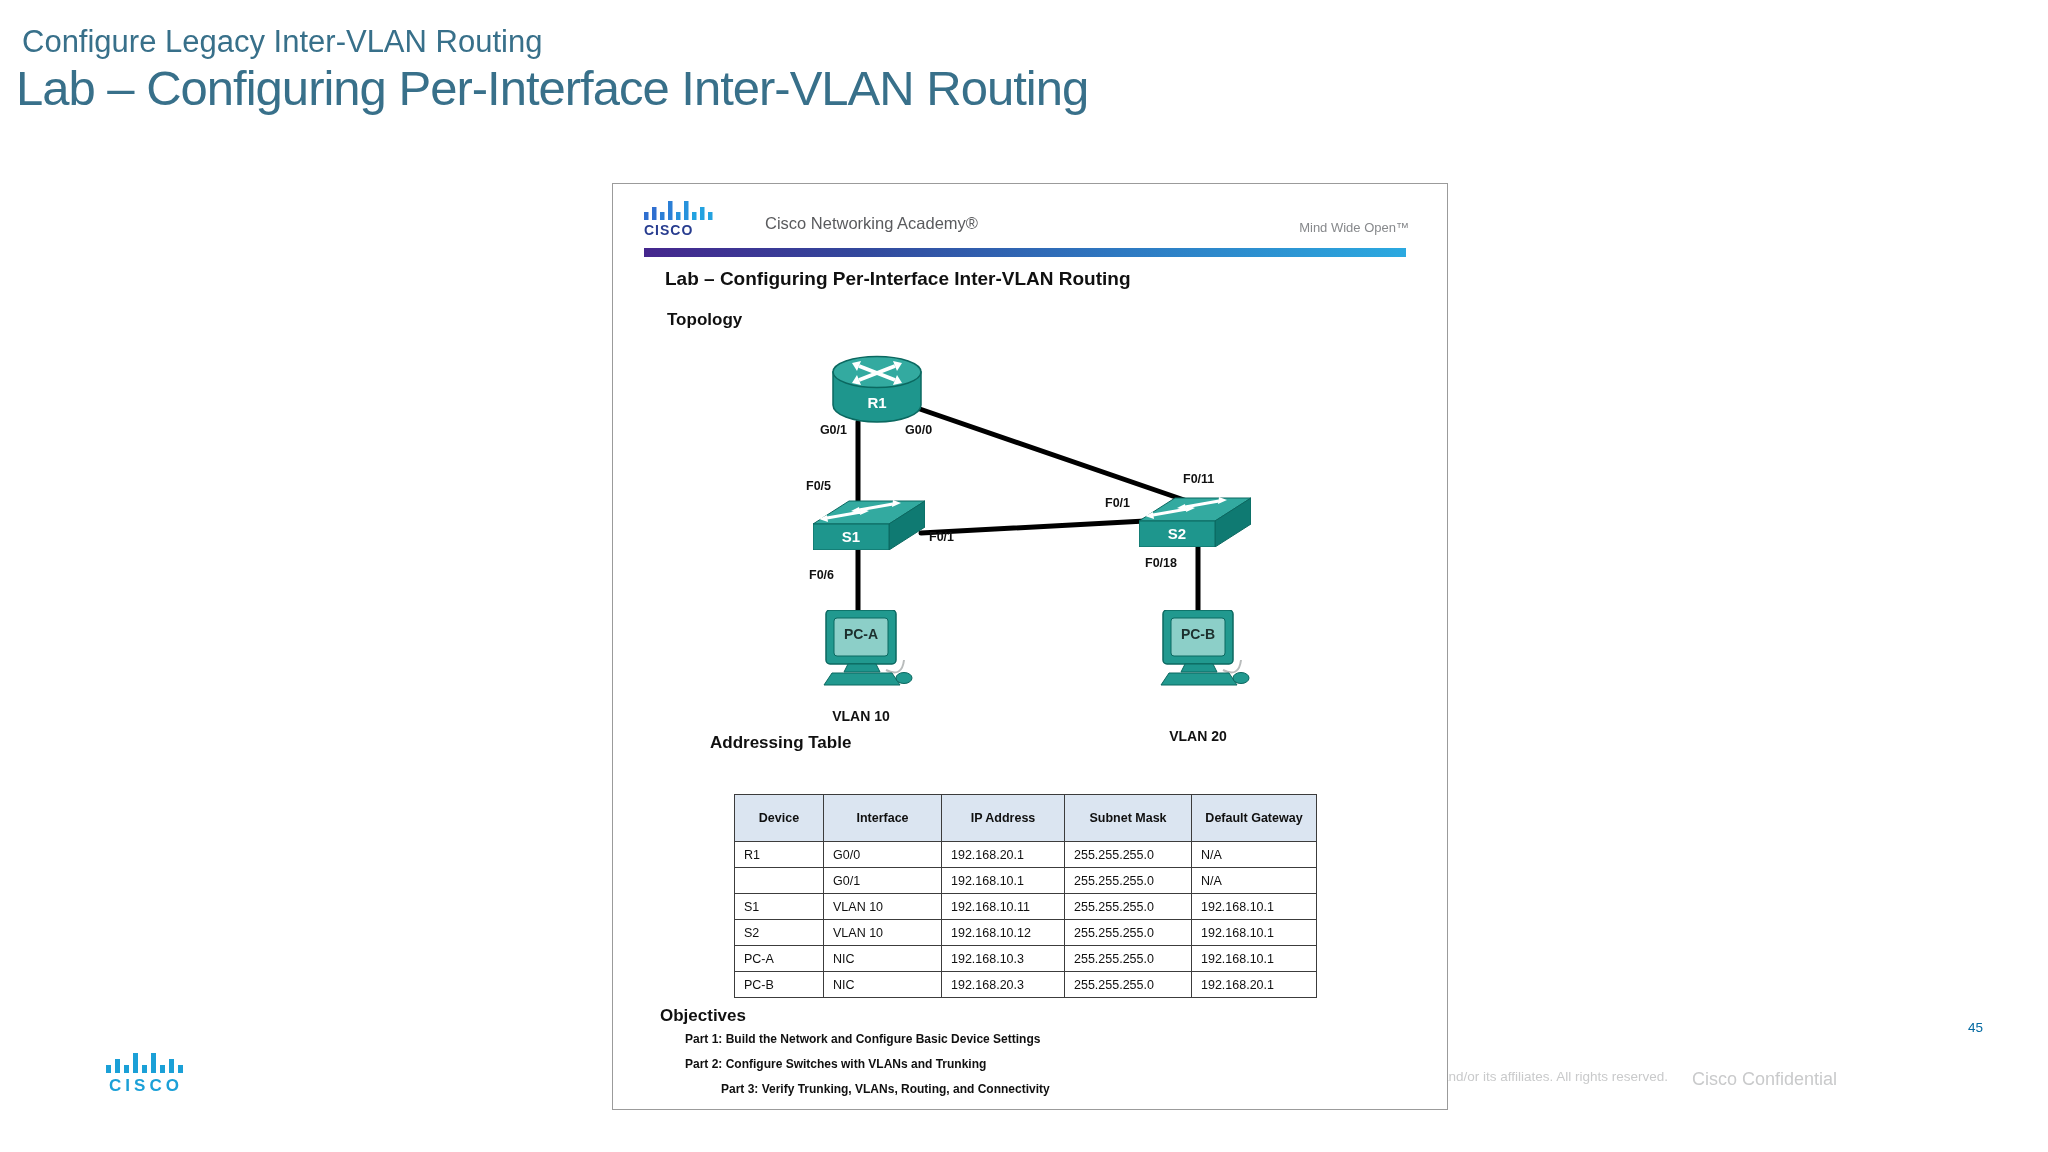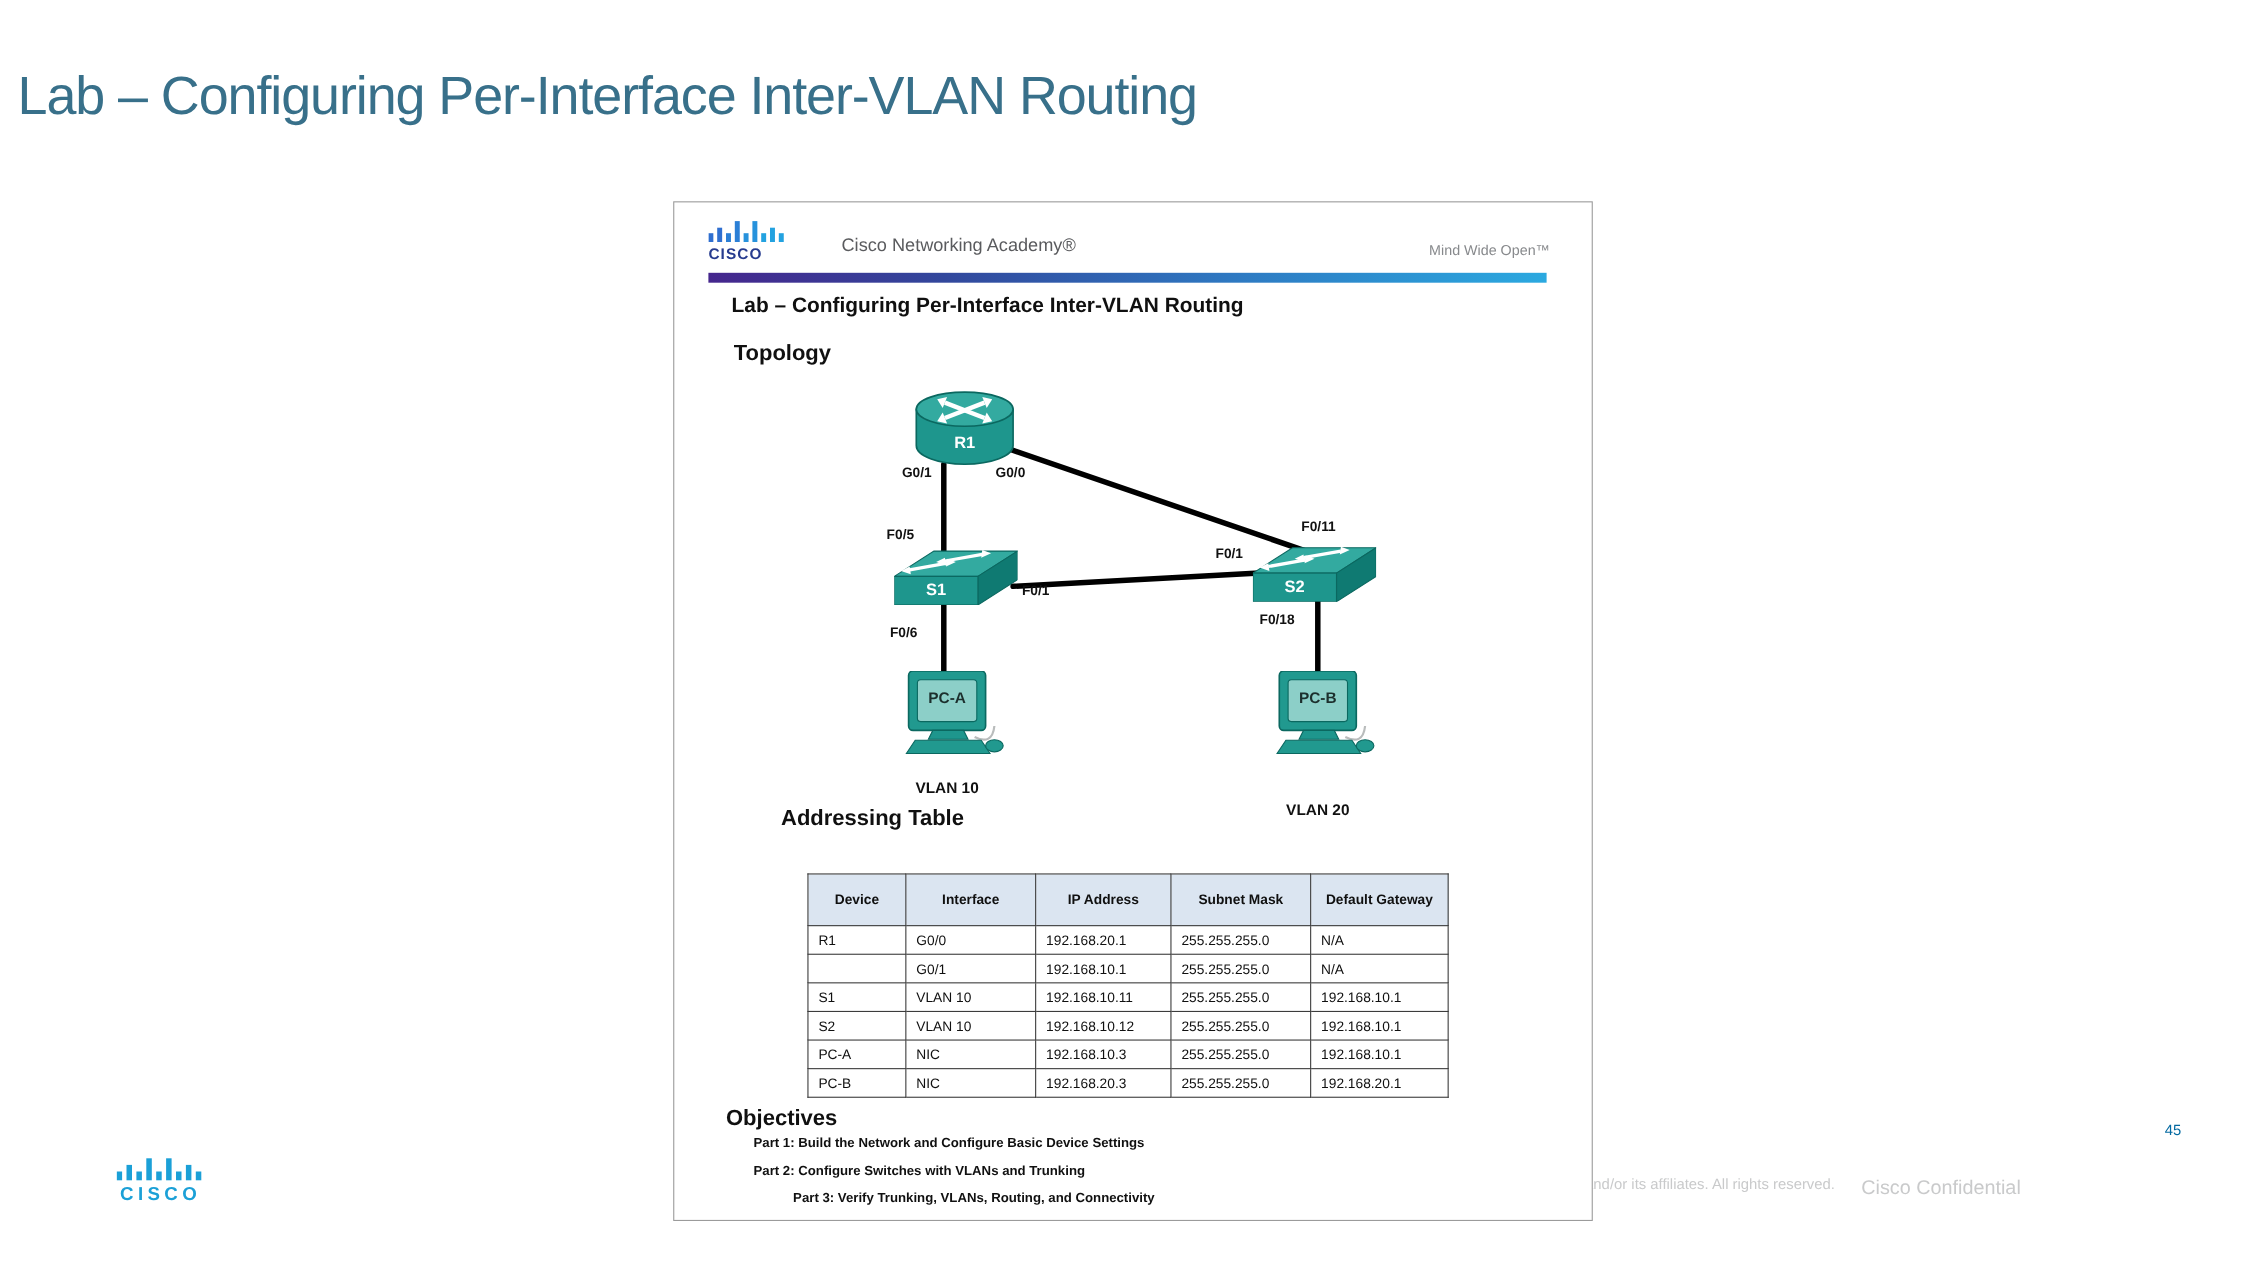--- a/index.html
+++ b/index.html
@@ -24,21 +24,21 @@
   .doc *{box-sizing:border-box;}
 
   .doc-logo-bars{position:absolute;left:31px;top:15px;}
   .doc-logo-word{position:absolute;left:31px;top:38px;font-size:14px;font-weight:bold;letter-spacing:1px;color:#273c8f;}
   .academy{position:absolute;left:152px;top:30px;font-size:16.5px;color:#5a5b5e;}
   .tagline{position:absolute;right:38px;top:36px;font-size:13px;color:#87898c;}
   .gradbar{position:absolute;left:31px;top:64px;width:762px;height:9px;
            background:linear-gradient(90deg,#45268d 0%,#32479c 28%,#2e78c1 62%,#2ba9e0 100%);}
 
   .doc-title{position:absolute;left:52px;top:84px;font-size:19px;font-weight:bold;color:#101010;}
-  .sec{font-size:20px;font-weight:bold;color:#101010;position:absolute;}
+  .sec{font-size:17px;font-weight:bold;color:#101010;position:absolute;}
   .sec.topology{left:54px;top:126px;}
   .sec.addr{left:53px;top:549px;margin-left:44px;}
   .sec.obj{left:47px;top:822px;}
 
   
   .topo-lines{position:absolute;left:0;top:0;}
   .dev{position:absolute;}
   .dev-label{position:absolute;text-align:center;font-weight:bold;color:#ffffff;font-size:15px;}
   .pc-label{position:absolute;text-align:center;font-weight:bold;color:#1c2f2d;font-size:14px;}
   .iflabel{position:absolute;font-size:12.5px;font-weight:bold;color:#111111;}
@@ -50,20 +50,21 @@
   .addr-table td{border:1px solid #3c3c3c;height:26px;padding:0 0 0 9px;text-align:left;}
 
   
   .part{position:absolute;left:72px;font-size:12px;font-weight:bold;color:#101010;}
 </style>
 </head>
 <body>
 
 <div class="slide">
 
+  <div class="kicker">Configure Legacy Inter-VLAN Routing</div>
   <div class="main-title">Lab – Configuring Per-Interface Inter-VLAN Routing</div>
 
   <div class="footer-logo">
     <svg class="bars" width="80" height="24" viewBox="0 0 80 24">
       <g fill="#1ba0d7">
         <rect x="0" y="15" width="5" height="8"></rect>
         <rect x="9" y="9" width="5" height="14"></rect>
         <rect x="18" y="15" width="5" height="8"></rect>
         <rect x="27" y="3" width="5" height="20"></rect>
         <rect x="36" y="15" width="5" height="8"></rect>

